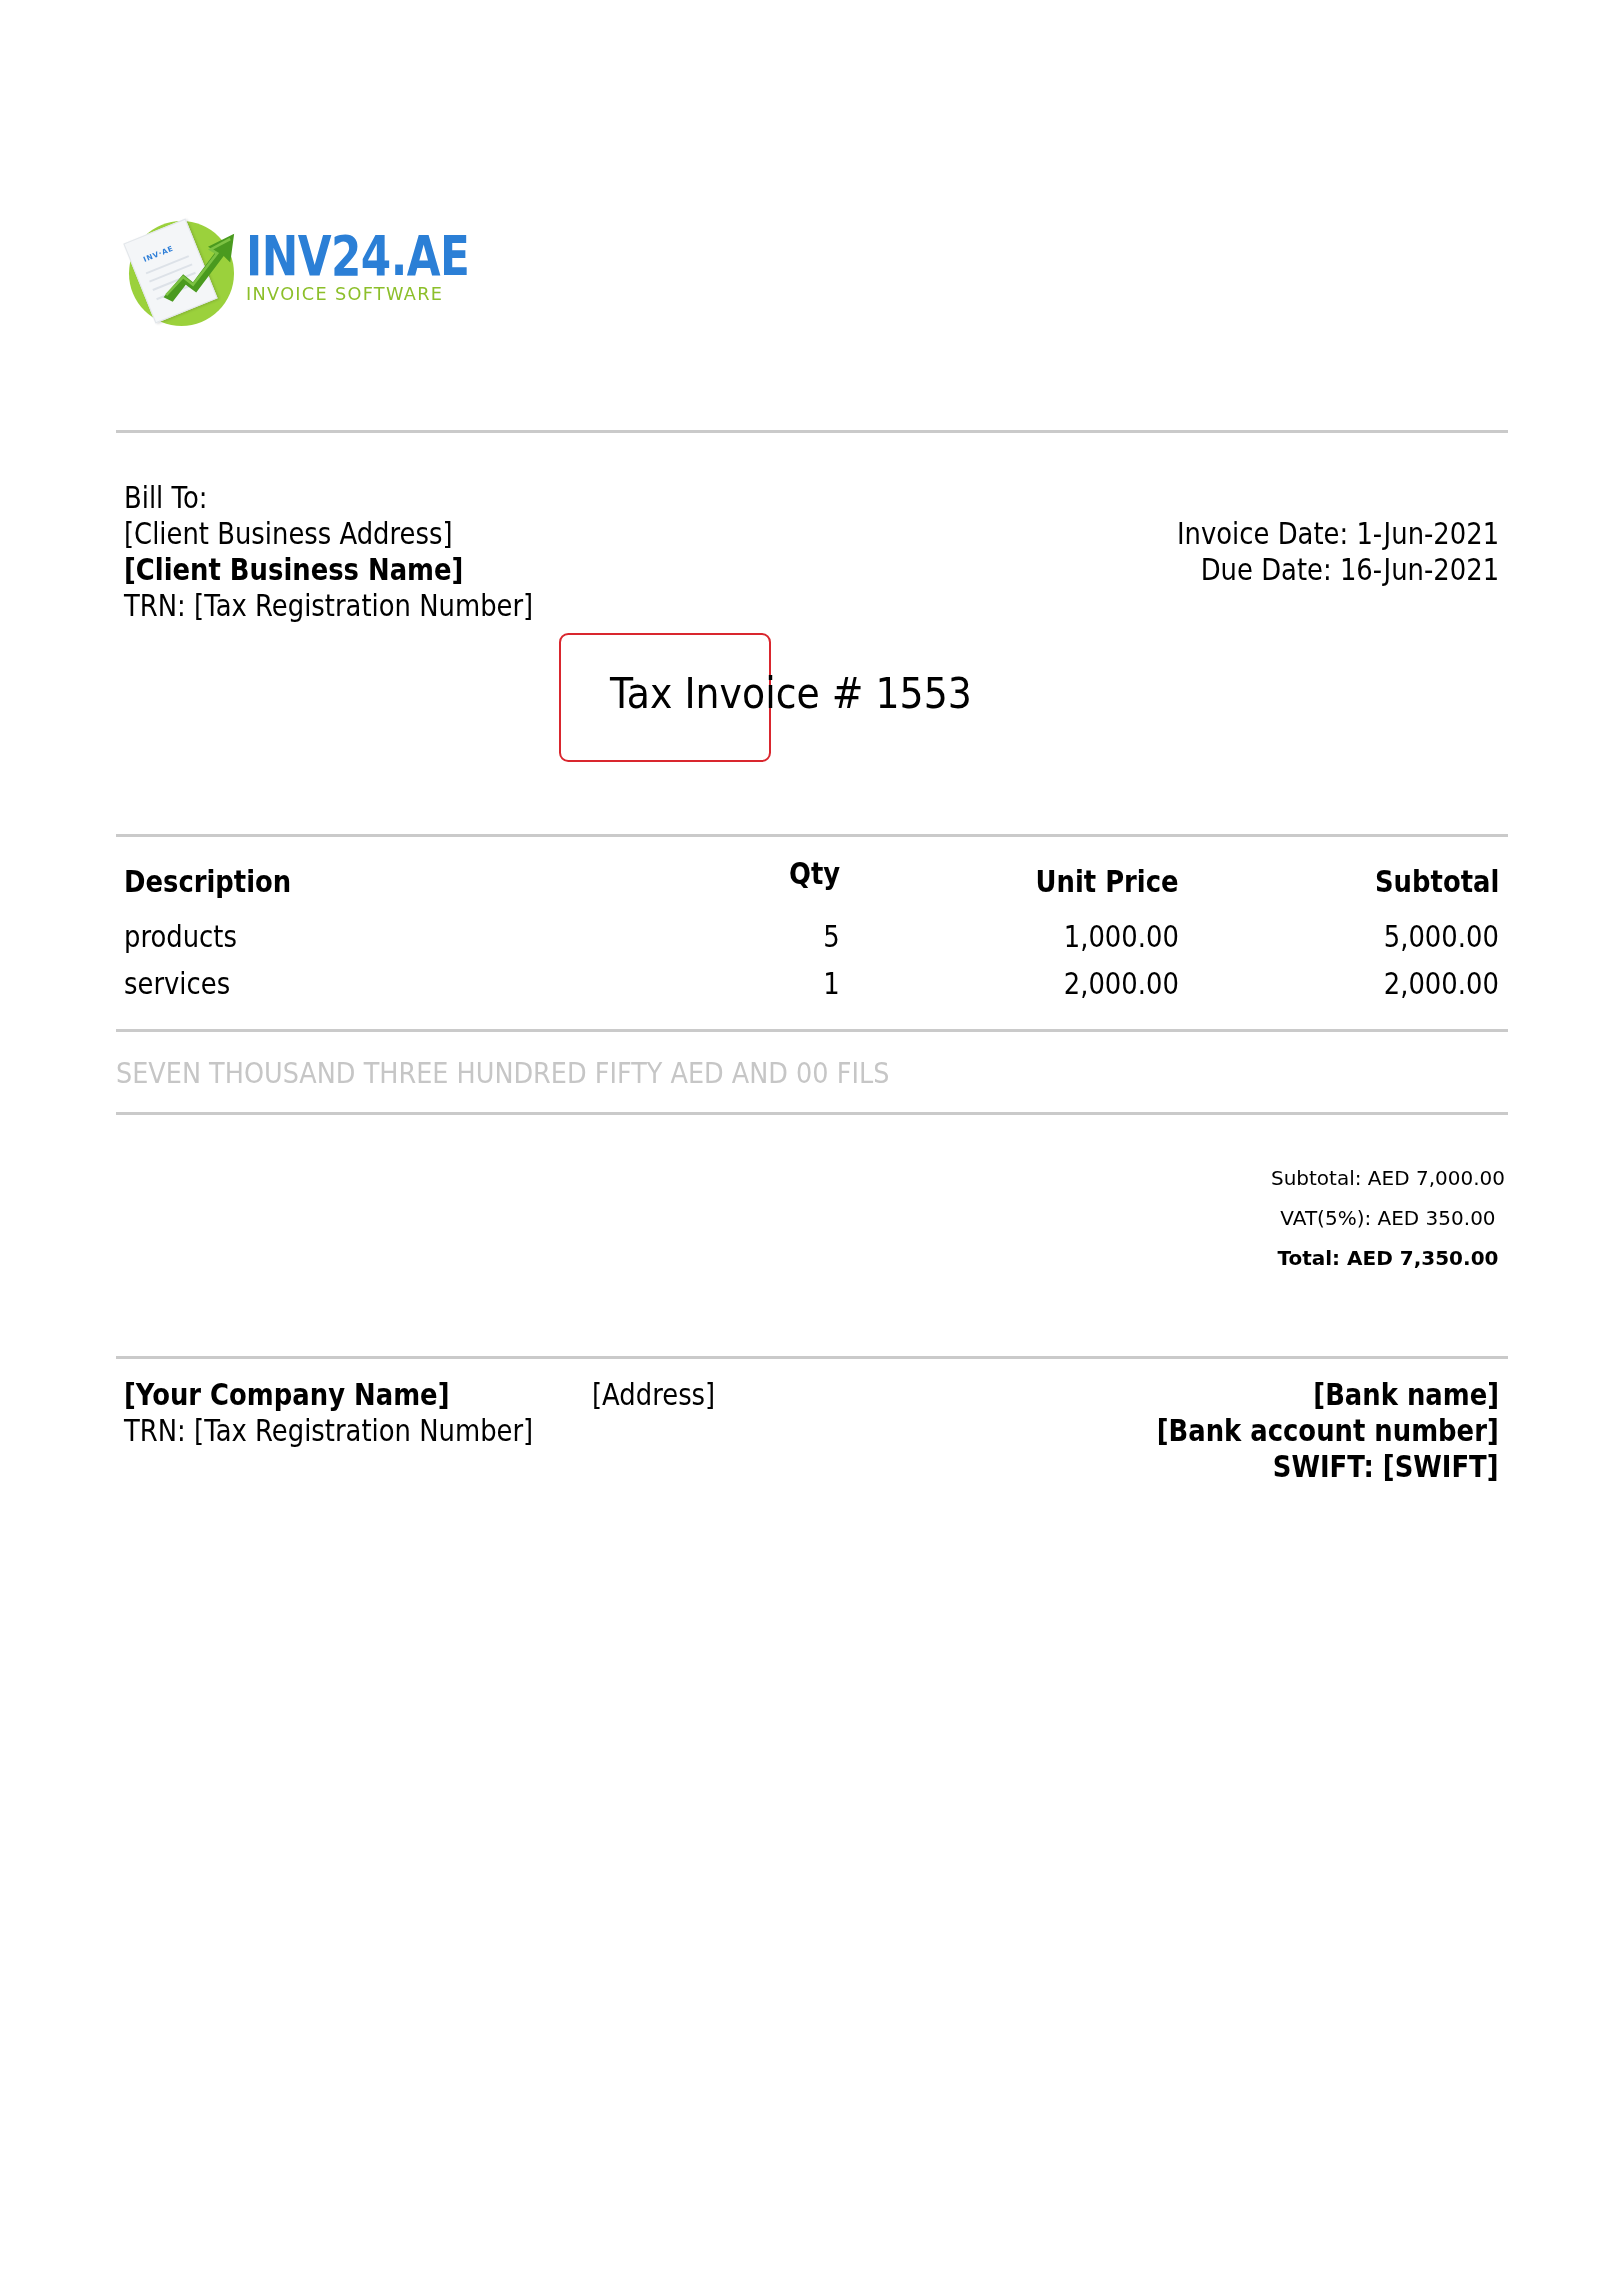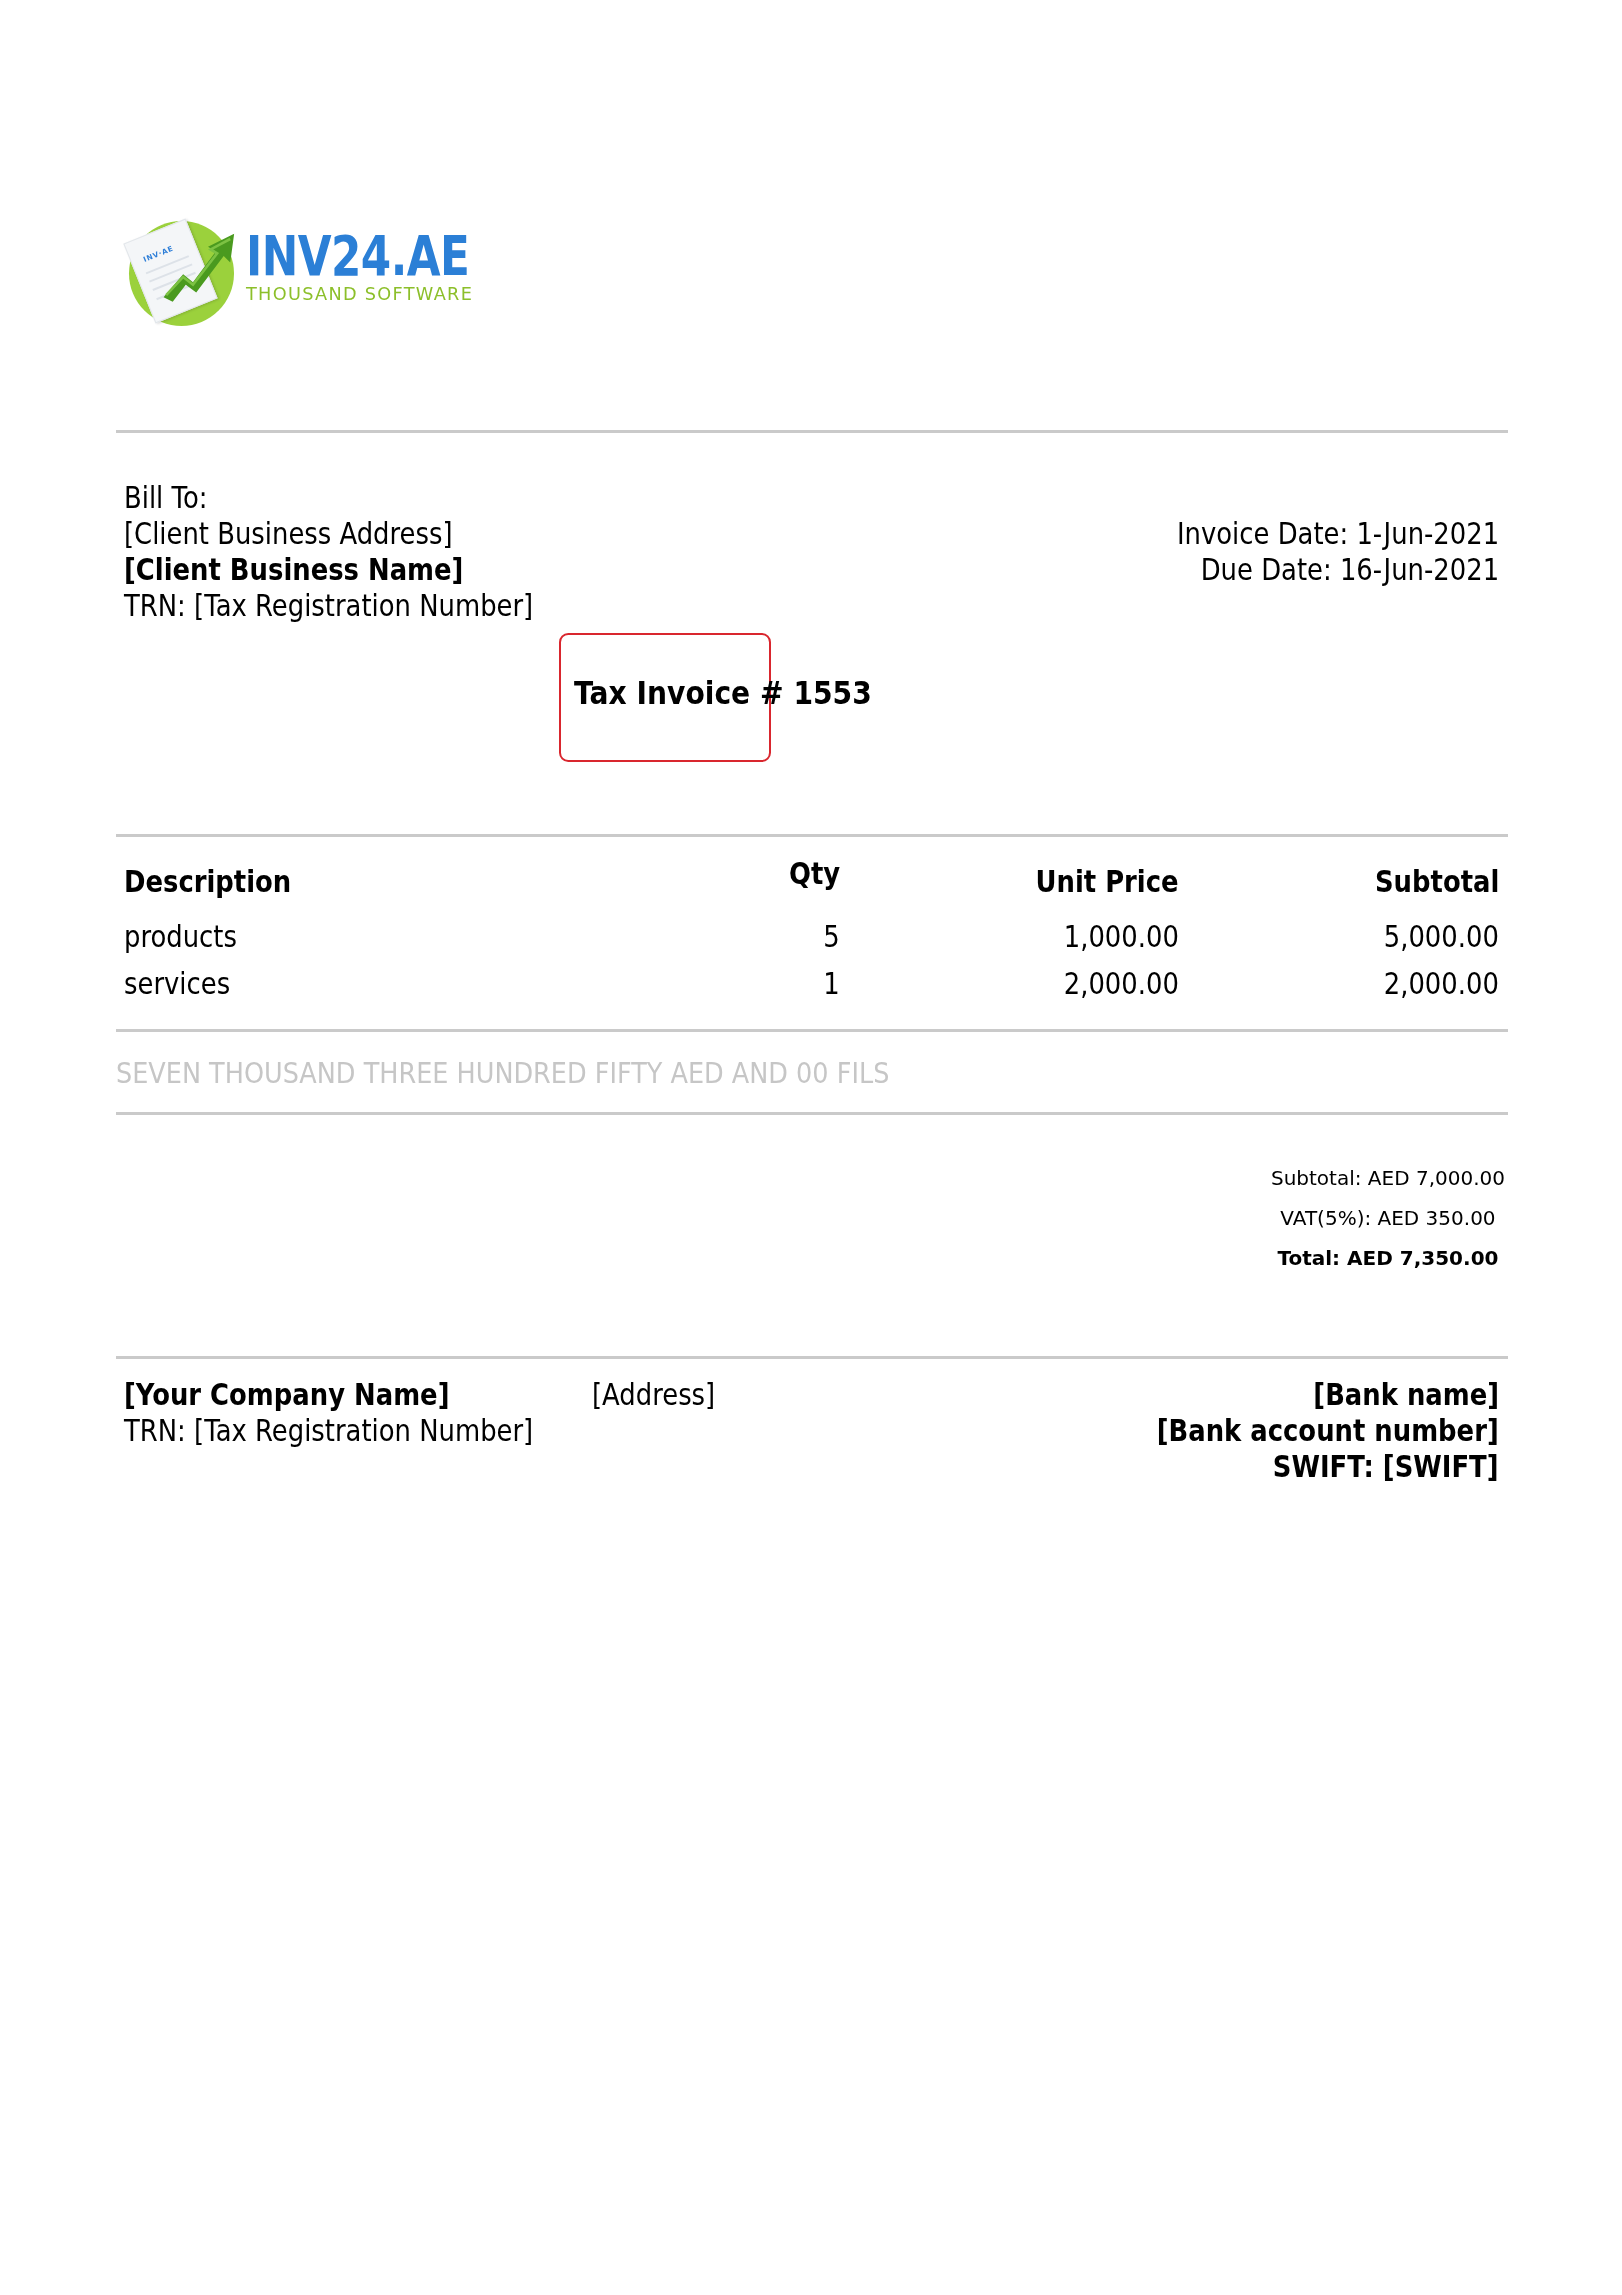--- a/index.html
+++ b/index.html
@@ -21,42 +21,42 @@
                transform:rotate(-22deg); box-shadow:1.3px 1.3px 2.6px rgba(0,0,0,0.15); }
   #logo .doc .ln { position:absolute; left:9.2px; height:2px; background:#dde2e8; width:46px; }
   #logo .doc .tag { position:absolute; left:11.8px; top:17px; font-size:7.2px; color:#2f7fd8; font-weight:bold; letter-spacing:0.7px; }
   #logo svg.arrow { position:absolute; left:33px; top:14.4px; }
   #logo .brand { position:absolute; left:122px; top:19.6px; font-size:56px; font-weight:bold; color:#2b7fd6;
                  letter-spacing:-0.7px; line-height:56px; transform:scaleX(0.78); transform-origin:left top; }
   #logo .sub { position:absolute; left:122px; top:77px; font-size:17.7px; color:#8cbf2a; letter-spacing:1.3px; line-height:19.6px; }
 
   
   #title-box { position:absolute; left:559px; top:633px; width:212px; height:129px; border:2.6px solid #d9262e; border-radius:9.2px; box-sizing:border-box; }
-  #title { left:574px; top:667px; font-size:32px; font-weight:bold; line-height:52px; }
+  #title { left:610px; top:667px; font-size:43px; font-weight:normal; line-height:52px; }
 
   .words { color:#c6c6c6; font-size:29px; line-height:36px; }
 </style>
 </head>
 <body>
 
 <div id="logo" class="abs">
   <div class="circle"></div>
   <div class="doc">
     <span class="tag">INV·AE</span>
     <div class="ln" style="top:34px"></div>
     <div class="ln" style="top:43px"></div>
     <div class="ln" style="top:52px"></div>
     <div class="ln" style="top:62px"></div>
   </div>
   <svg class="arrow" width="85" height="85" viewBox="0 0 130 130">
     <path d="M10 115 L40 80 L55 92 L90 45 L78 38 L118 18 L112 62 L102 52 L60 108 L44 96 L24 122 Z" fill="#4a9a1f"></path>
     <path d="M14 112 L40 84 L55 96 L92 48 L82 42 L112 26" fill="none" stroke="#7cc243" stroke-width="4"></path>
   </svg>
   <div class="brand">INV24.AE</div>
-  <div class="sub">THOUSAND SOFTWARE</div>
+  <div class="sub">INVOICE SOFTWARE</div>
 </div>
 
 <div class="rule" style="top:430px"></div>
 
 <div class="abs t45" style="left:124px; top:480px;">
   <div><span class="cond l">Bill To:</span></div>
   <div><span class="cond l">[Client Business Address]</span></div>
   <div><span class="cond l bold">[Client Business Name]</span></div>
   <div><span class="cond l">TRN: [Tax Registration Number]</span></div>
 </div>

